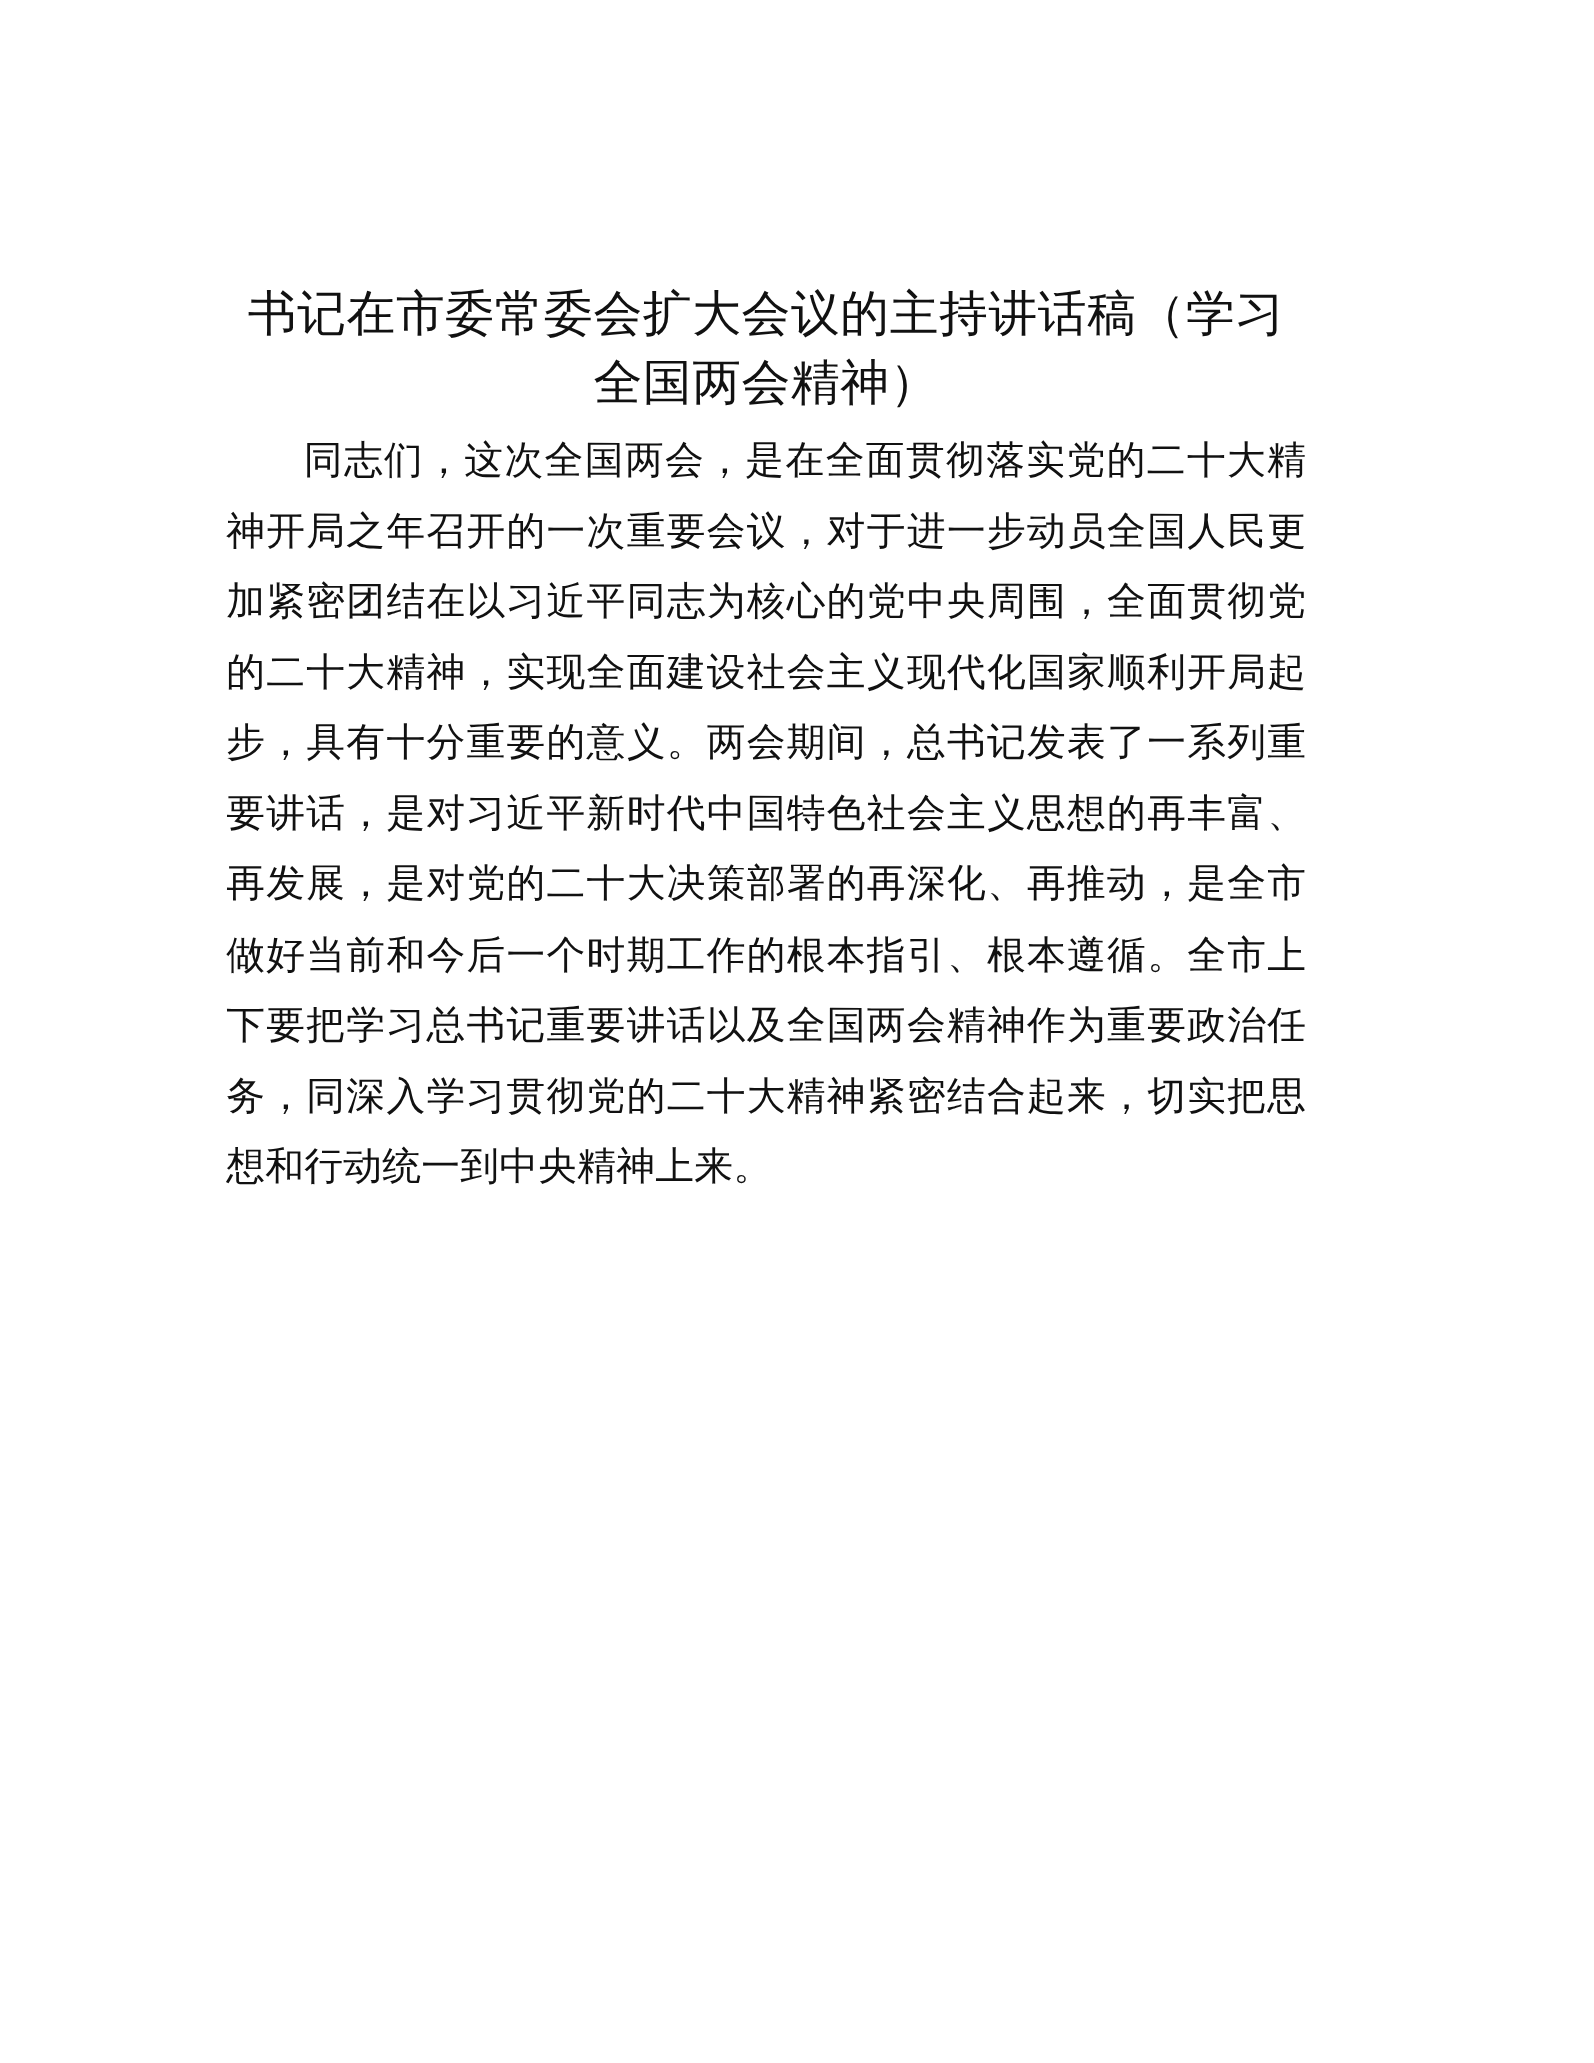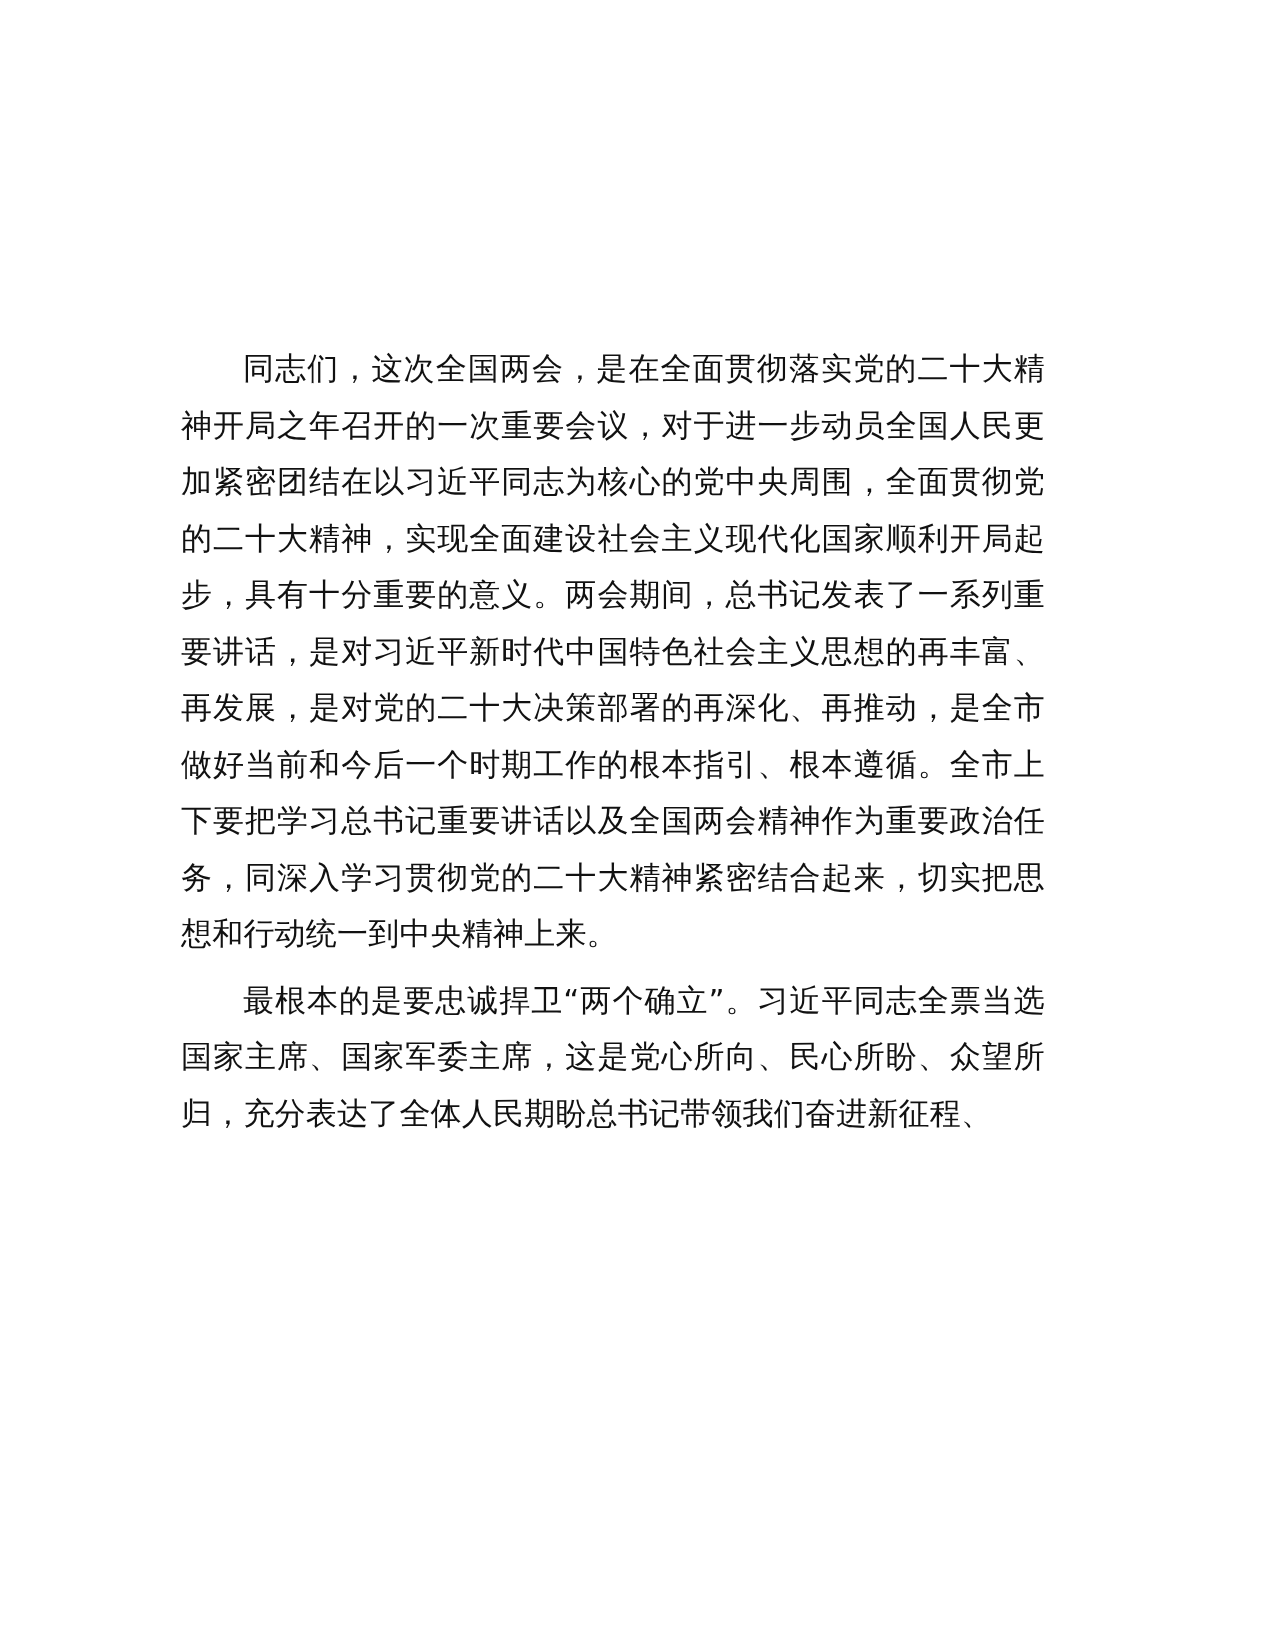--- a/index.html
+++ b/index.html
@@ -50,17 +50,17 @@
       text-align-last: left;
       color: #111;
       word-break: break-all;
       letter-spacing: 0.2px;
     }
   </style>
 </head>
 <body>
 
 <div class="page">
+  <h1 class="title">书记在市委常委会扩大会议的主持讲话稿（学习全国两会精神）</h1>
   <div class="body">
     <p class="para">同志们，这次全国两会，是在全面贯彻落实党的二十大精神开局之年召开的一次重要会议，对于进一步动员全国人民更加紧密团结在以习近平同志为核心的党中央周围，全面贯彻党的二十大精神，实现全面建设社会主义现代化国家顺利开局起步，具有十分重要的意义。两会期间，总书记发表了一系列重要讲话，是对习近平新时代中国特色社会主义思想的再丰富、再发展，是对党的二十大决策部署的再深化、再推动，是全市做好当前和今后一个时期工作的根本指引、根本遵循。全市上下要把学习总书记重要讲话以及全国两会精神作为重要政治任务，同深入学习贯彻党的二十大精神紧密结合起来，切实把思想和行动统一到中央精神上来。</p>
-    <p class="para">最根本的是要忠诚捍卫“两个确立”。习近平同志全票当选国家主席、国家军委主席，这是党心所向、民心所盼、众望所归，充分表达了全体人民期盼总书记带领我们奋进新征程、</p>
   </div>
 </div>
 
 </body></html>

